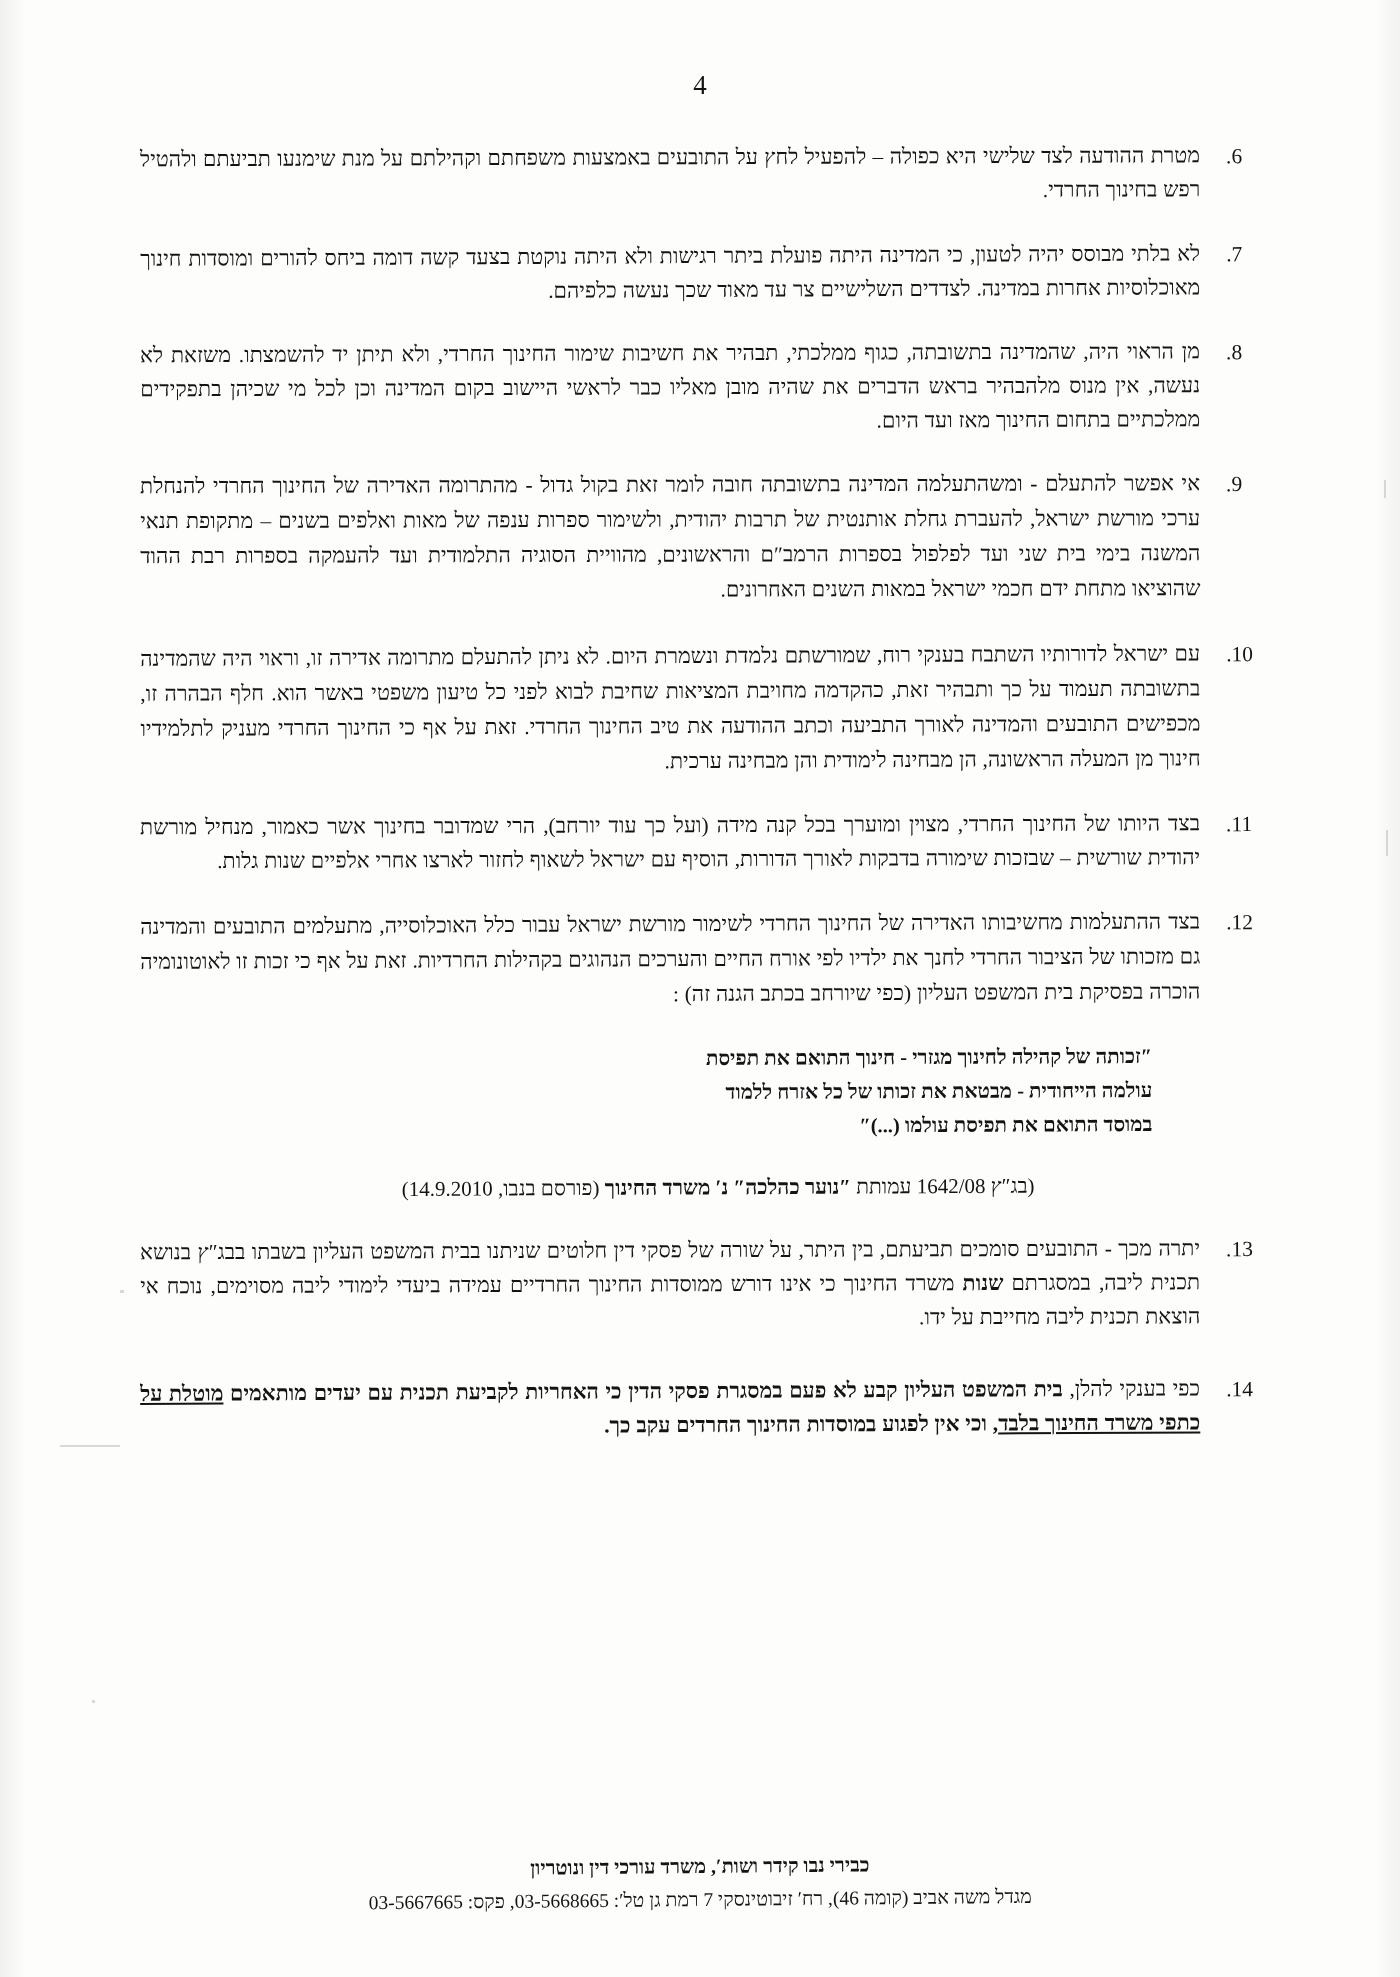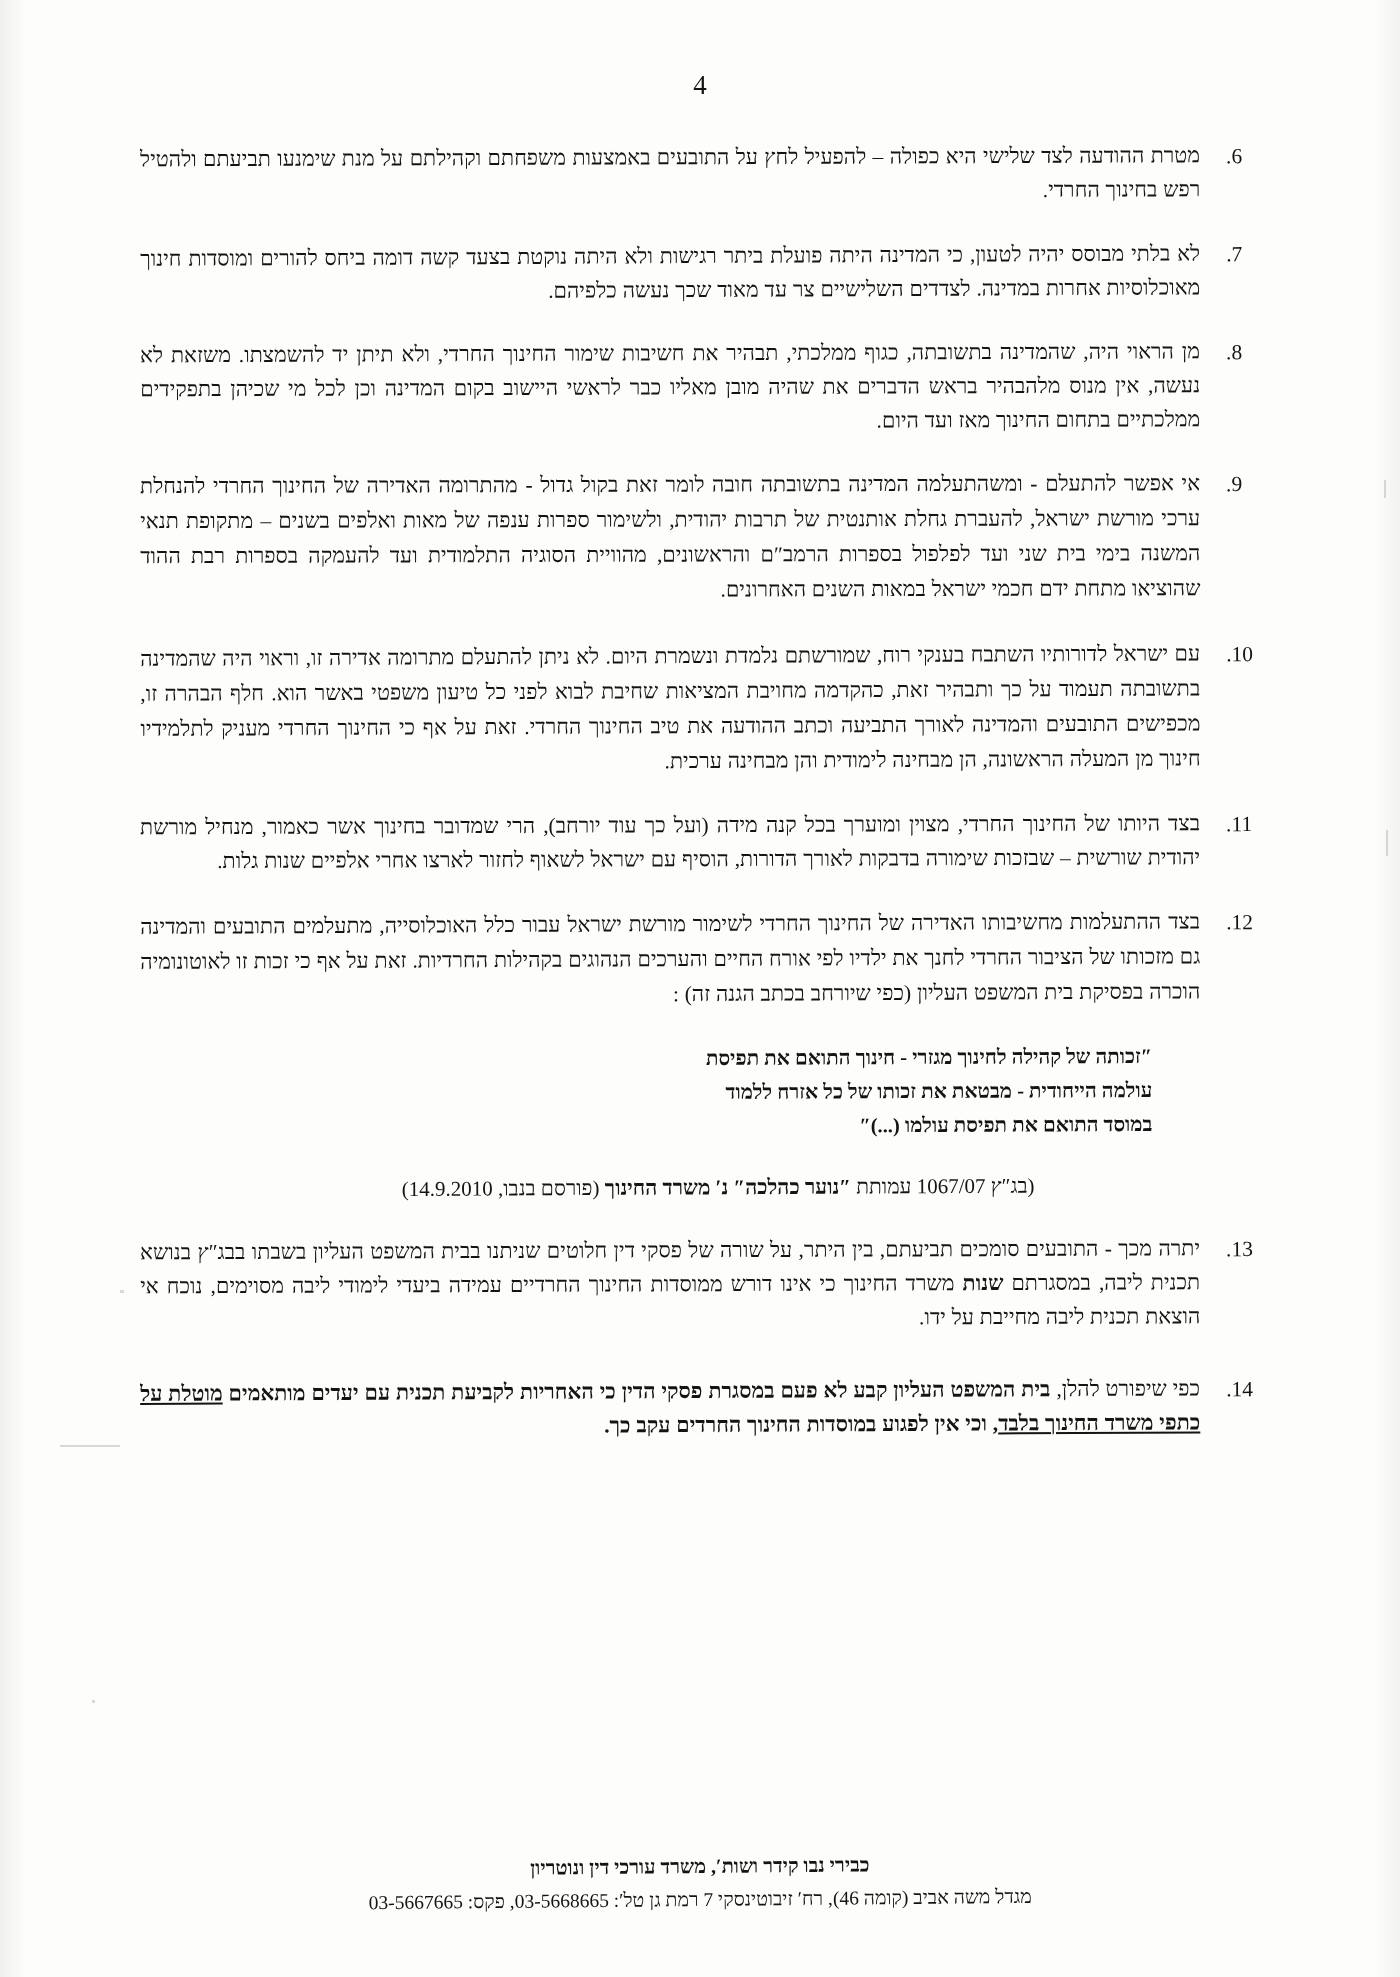--- a/index.html
+++ b/index.html
@@ -193,34 +193,34 @@
       <div class="clause-body loose">בצד ההתעלמות מחשיבותו האדירה של החינוך החרדי לשימור מורשת ישראל עבור כלל האוכלוסייה, מתעלמים התובעים והמדינה גם מזכותו של הציבור החרדי לחנך את ילדיו לפי אורח החיים והערכים הנהוגים בקהילות החרדיות. זאת על אף כי זכות זו לאוטונומיה הוכרה בפסיקת בית המשפט העליון (כפי שיורחב בכתב הגנה זה) :</div>
     </div>
 
     <div class="quote-block">
       <div>″זכותה של קהילה לחינוך מגזרי - חינוך התואם את תפיסת</div>
       <div>עולמה הייחודית - מבטאת את זכותו של כל אזרח ללמוד</div>
       <div>במוסד התואם את תפיסת עולמו (...)″</div>
     </div>
 
     <div class="citation">
-      <span>(בג″ץ 1067/07 עמותת </span><span class="case-name">″נוער כהלכה″ נ′ משרד החינוך</span><span> (פורסם בנבו, 14.9.2010)</span>
+      <span>(בג″ץ 1642/08 עמותת </span><span class="case-name">″נוער כהלכה″ נ′ משרד החינוך</span><span> (פורסם בנבו, 14.9.2010)</span>
     </div>
 
     <div class="clause skew-a" style="margin-top:30px;">
       <div class="clause-number">.13</div>
       <div class="clause-body">
         <span>יתרה מכך - התובעים סומכים תביעתם, בין היתר, על שורה של פסקי דין חלוטים שניתנו בבית המשפט העליון בשבתו בבג″ץ בנושא תכנית ליבה, במסגרתם </span><b>שנות</b><span> משרד החינוך כי אינו דורש ממוסדות החינוך החרדיים עמידה ביעדי לימודי ליבה מסוימים, נוכח אי הוצאת תכנית ליבה מחייבת על ידו.</span>
       </div>
     </div>
 
     <div class="clause skew-b" style="margin-top:38px;">
       <div class="clause-number">.14</div>
       <div class="clause-body">
-        <span>כפי שיפורט להלן, </span><b>בית המשפט העליון קבע לא פעם במסגרת פסקי הדין כי האחריות לקביעת תכנית עם יעדים מותאמים </b><b><u>מוטלת על כתפי משרד החינוך בלבד</u></b><b>, וכי אין לפגוע במוסדות החינוך החרדים עקב כך.</b>
+        <span>כפי בענקי להלן, </span><b>בית המשפט העליון קבע לא פעם במסגרת פסקי הדין כי האחריות לקביעת תכנית עם יעדים מותאמים </b><b><u>מוטלת על כתפי משרד החינוך בלבד</u></b><b>, וכי אין לפגוע במוסדות החינוך החרדים עקב כך.</b>
       </div>
     </div>
 
   </div>
 
   <div class="footer">
     <div class="footer-firm">כבירי נבו קידר ושות′, משרד עורכי דין ונוטריון</div>
     <div class="footer-address">מגדל משה אביב (קומה 46), רח′ זיבוטינסקי 7 רמת גן  טל′: 03-5668665, פקס: 03-5667665</div>
   </div>
 

